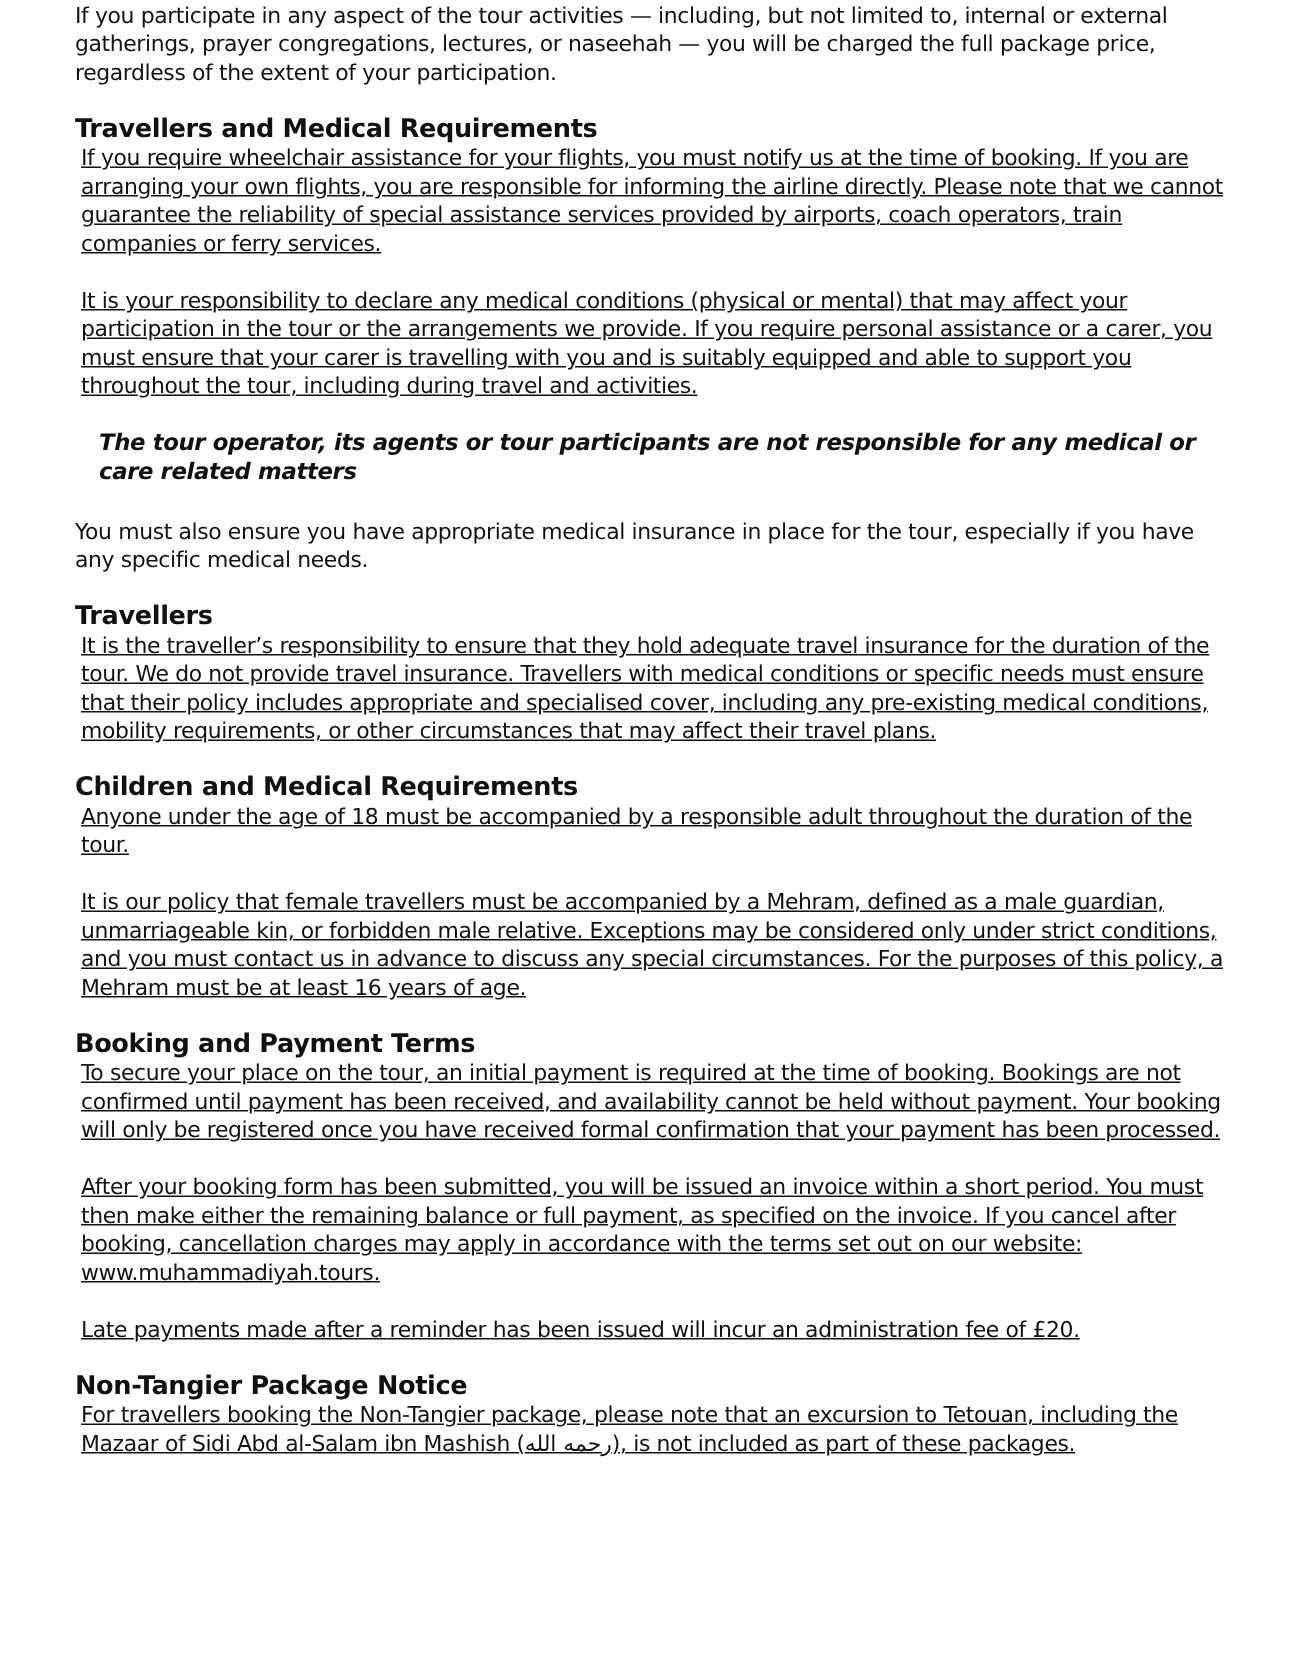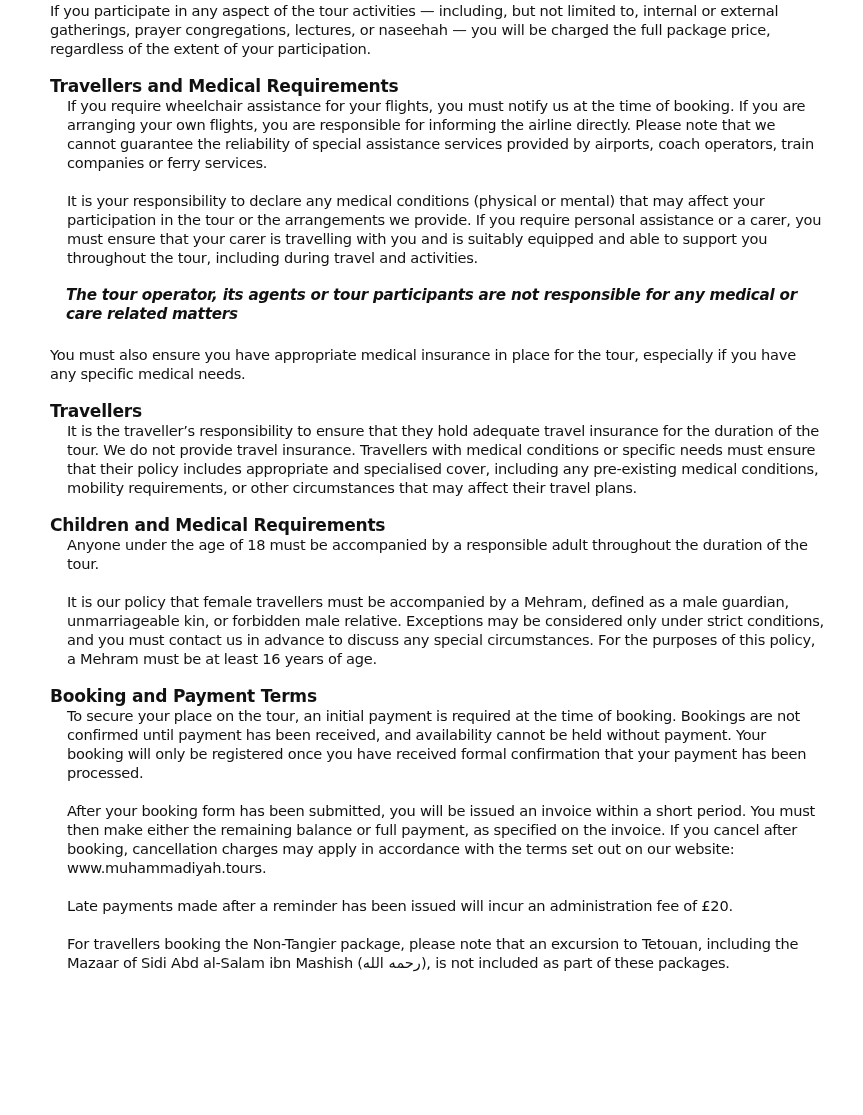--- a/index.html
+++ b/index.html
@@ -23,21 +23,21 @@
       left: 50px;
       top: 1px;
       width: 775px;
     }
     .para {
       margin: 0 0 19px 0;
     }
     .section {
       margin: 0 0 19px 0;
     }
-    .section .para { margin: 0 0 19px 17px; }
+    .section .para { margin: 0 0 19px 4px; text-decoration: underline; }
     .section .para:last-child { margin-bottom: 0; }
     .heading {
       font-weight: bold;
       margin: 0;
     }
     .disclaimer {
       font-weight: bold;
       font-style: italic;
       font-size: 15.2px;
       line-height: 19px;
@@ -73,16 +73,17 @@
   </div>
 
   <div class="section">
     <h3 class="heading">Booking and Payment Terms</h3>
     <p class="para">To secure your place on the tour, an initial payment is required at the time of booking. Bookings are not confirmed until payment has been received, and availability cannot be held without payment. Your booking will only be registered once you have received formal confirmation that your payment has been processed.</p>
     <p class="para">After your booking form has been submitted, you will be issued an invoice within a short period. You must then make either the remaining balance or full payment, as specified on the invoice. If you cancel after booking, cancellation charges may apply in accordance with the terms set out on our website: www.muhammadiyah.tours.</p>
     <p class="para">Late payments made after a reminder has been issued will incur an administration fee of £20.</p>
   </div>
 
   <div class="section">
+    <h3 class="heading">Non-Tangier Package Notice</h3>
     <p class="para">For travellers booking the Non-Tangier package, please note that an excursion to Tetouan, including the Mazaar of Sidi Abd al-Salam ibn Mashish (رحمه الله), is not included as part of these packages.</p>
   </div>
 
 </div>
 
 </body></html>

